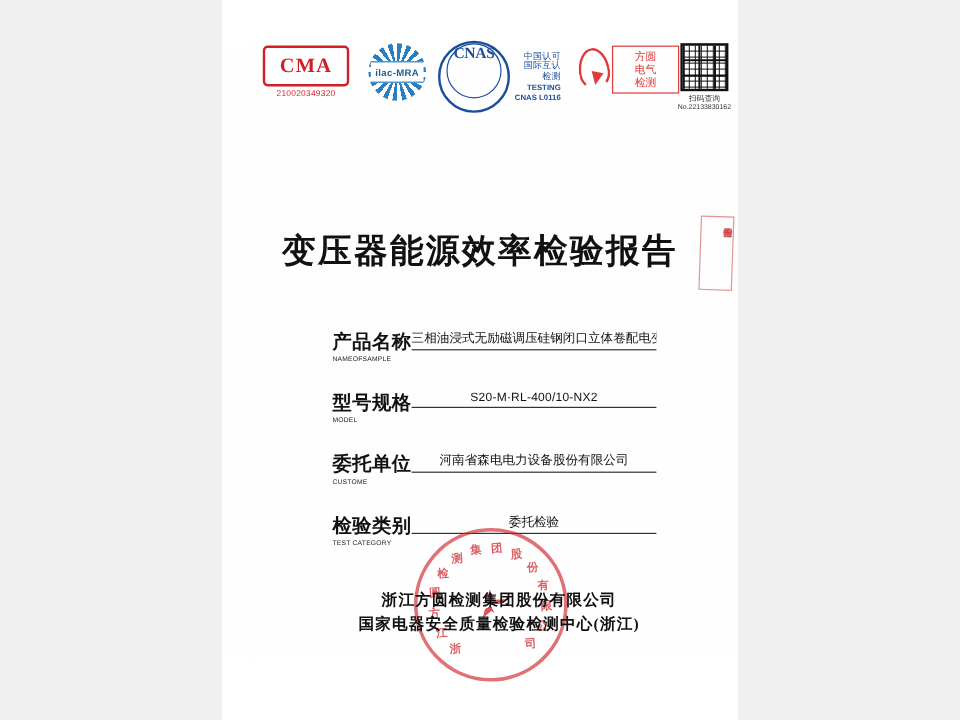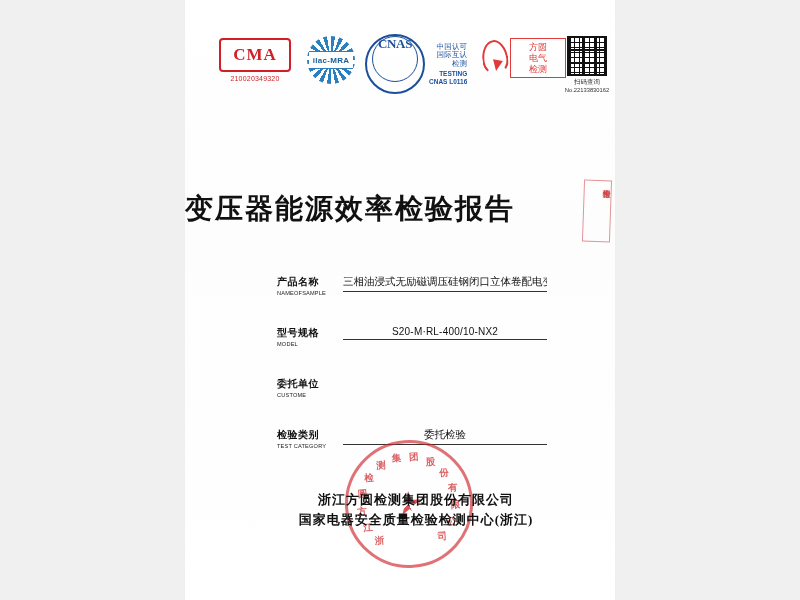--- a/index.html
+++ b/index.html
@@ -184,21 +184,21 @@
     box-sizing: border-box;
   }
   .qr-cap { font-size: 6.5px; color: #333; margin-top: 2px; text-align: center; }
   .qr-num { font-size: 5.8px; color: #333; text-align: center; }
 
   
   .doc-title {
     position: absolute;
     left: 0; top: 190px;
     width: 430px;
-    text-align: left;
+    text-align: center;
     font-family: "Liberation Serif", serif;
     font-weight: bold;
     font-size: 28px;
     letter-spacing: 2px;
     color: #111;
   }
 
   
   .fields {
     position: absolute;
@@ -210,21 +210,21 @@
     margin-bottom: 21px;
     height: 30px;
   }
   .field-labels {
     position: absolute;
     left: 0; top: 0;
     width: 62px;
   }
   .field-cn {
     font-family: "Liberation Serif", serif;
-    font-size: 10px;
+    font-size: 16px;
     font-weight: bold;
     color: #111;
     letter-spacing: 0.5px;
     white-space: nowrap;
   }
   .field-en {
     font-size: 5.6px;
     color: #222;
     letter-spacing: 0.2px;
     margin-top: 1px;
@@ -397,20 +397,21 @@
           <div class="field-en">MODEL</div>
         </div>
         <div class="field-value model">S20-M·RL-400/10-NX2</div>
       </div>
 
       <div class="field">
         <div class="field-labels">
           <div class="field-cn">委托单位</div>
           <div class="field-en">CUSTOME</div>
         </div>
+        <div class="field-value">河南省森电电力设备股份有限公司</div>
       </div>
 
       <div class="field">
         <div class="field-labels">
           <div class="field-cn">检验类别</div>
           <div class="field-en">TEST CATEGORY</div>
         </div>
         <div class="field-value">委托检验</div>
       </div>
     </div>

